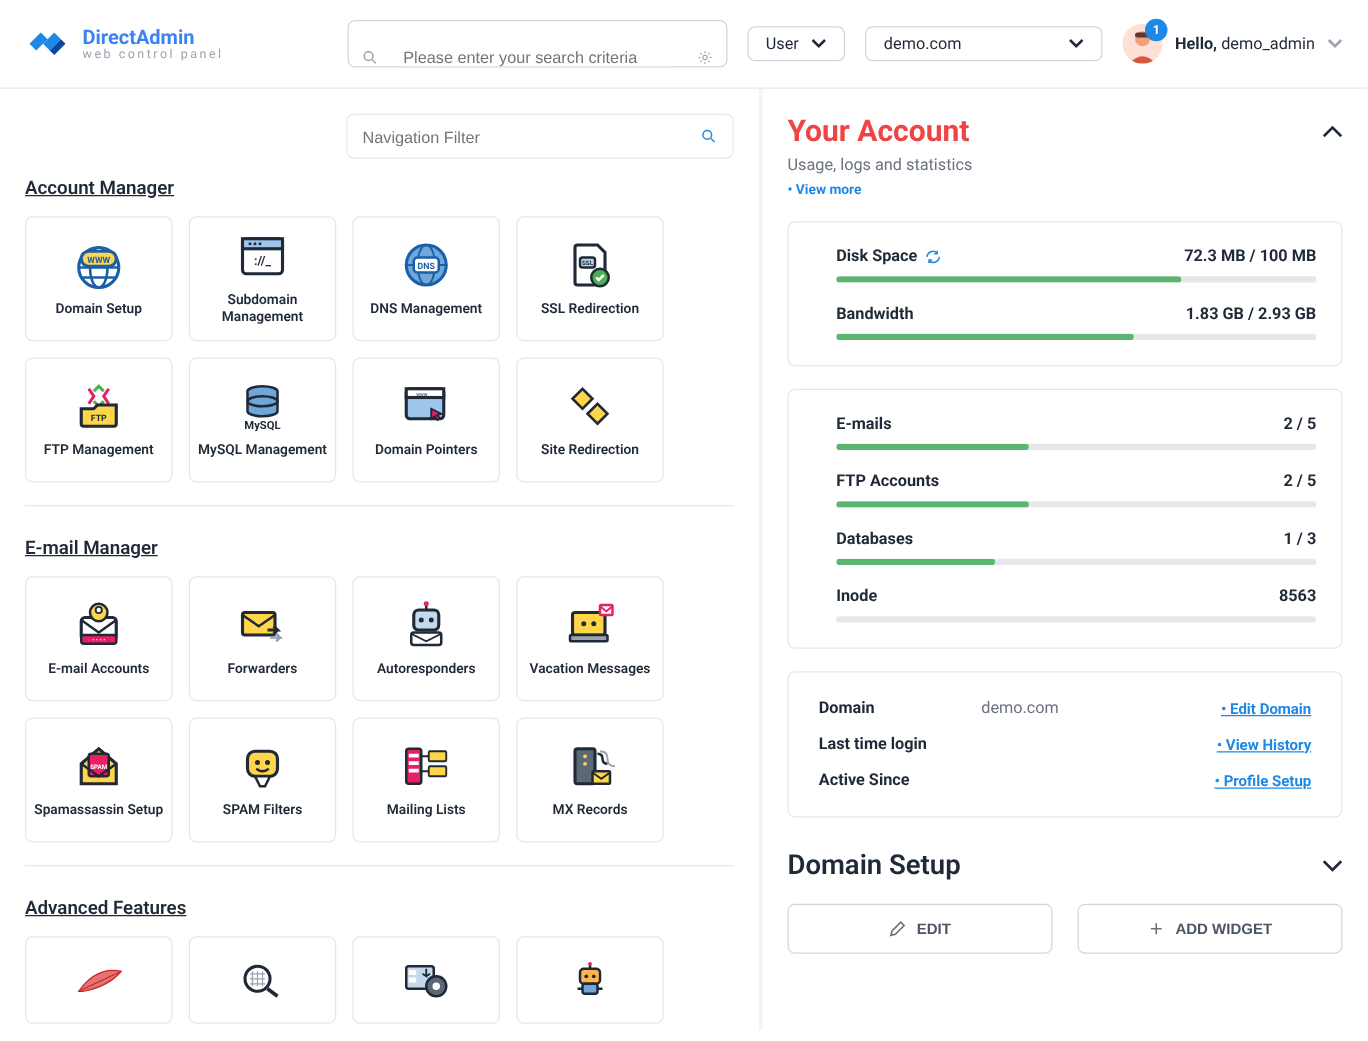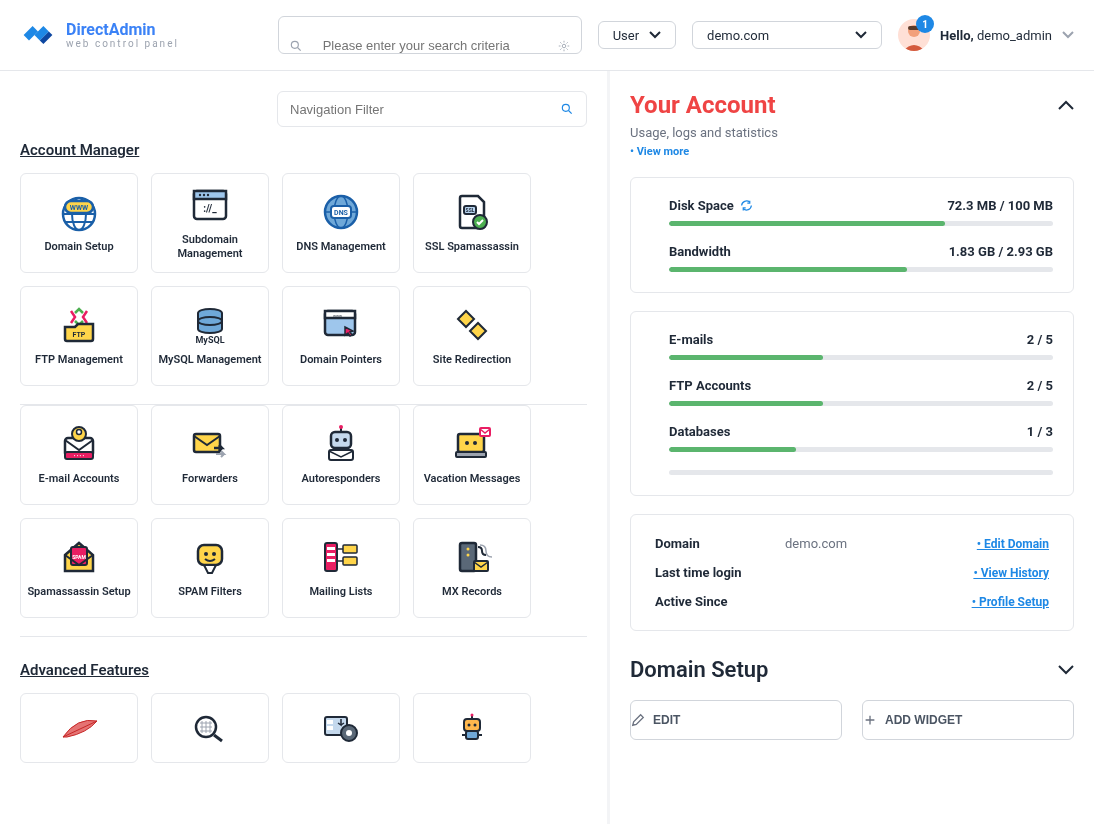--- a/index.html
+++ b/index.html
@@ -88,21 +88,21 @@
   .bar-fill { height:100%; background:#5bb56e; border-radius:3px;}
   .info-row { display:grid; grid-template-columns:130px 1fr auto; align-items:center; font-size:13px; padding:7px 0;}
   .info-row .lbl { font-weight:700; color:#1f2937;}
   .info-row .val { color:#6b7280;}
   .info-row .link { font-size:12px; font-weight:700; color:#1e88e5;}
   .ds-head { display:flex; align-items:center; justify-content:space-between; margin-top:26px;}
   .ds-title { font-size:22px; font-weight:600; color:#1f2937;}
   .btn-row { display:flex; gap:20px; margin-top:18px;}
   .btn {
     flex:1; border:1px solid #d1d5db; border-radius:6px; background:#fff;
-    height:40px; display:flex; align-items:center; justify-content:flex-start;
+    height:40px; display:flex; align-items:center; justify-content:center;
     gap:8px; font-size:12px; font-weight:700; color:#4b5563; cursor:pointer;
   }
   .ico-sm { width:14px; height:14px;}
   .refresh-icon { width:13px; height:13px;}
   .chev-up-lg, .chev-down-lg { width:16px; height:10px;}
 </style>
 </head>
 <body>
 
 <header>
@@ -213,21 +213,21 @@
       <div class="tile">
         <div class="tile-icon">
           <svg width="44" height="40" viewBox="0 0 44 40">
               <path d="M12 4h16l6 6v24a2 2 0 01-2 2H12a2 2 0 01-2-2V6a2 2 0 012-2z" fill="#fff" stroke="#1f2937" stroke-width="2.5"></path>
               <rect x="14" y="14" width="12" height="8" rx="2" fill="#b9d6f2" stroke="#1f2937" stroke-width="2"></rect>
               <text x="20" y="20" font-size="5" font-weight="bold" text-anchor="middle" fill="#1f2937">SSL</text>
               <circle cx="30" cy="30" r="7" fill="#4caf50" stroke="#1f2937" stroke-width="2"></circle>
               <path d="M27 30l2 2 4-4" stroke="#fff" stroke-width="2" fill="none"></path>
             </svg>
         </div>
-        <div class="tile-label">SSL Spamassassin</div>
+        <div class="tile-label">SSL Redirection</div>
       </div>
       <div class="tile">
         <div class="tile-icon">
           <svg width="44" height="40" viewBox="0 0 44 40">
               <path d="M14 6l4 6-4 6M30 6l-4 6 4 6" stroke="#e91e63" stroke-width="2.5" fill="none"></path>
               <path d="M18 8l4-4 4 4M18 16l4 4 4-4" stroke="#4caf50" stroke-width="2.5" fill="none"></path>
               <path d="M8 22h10l3-3h15v15a2 2 0 01-2 2H10a2 2 0 01-2-2z" fill="#ffd54a" stroke="#1f2937" stroke-width="2.5"></path>
               <text x="22" y="32" font-size="7" font-weight="bold" text-anchor="middle" fill="#1f2937">FTP</text>
             </svg>
         </div>
@@ -260,20 +260,21 @@
           <svg width="44" height="40" viewBox="0 0 44 40">
               <path d="M8 14l8-8 8 8-8 8z" fill="#ffd54a" stroke="#1f2937" stroke-width="2"></path>
               <path d="M20 26l8-8 8 8-8 8z" fill="#ffd54a" stroke="#1f2937" stroke-width="2"></path>
             </svg>
         </div>
         <div class="tile-label">Site Redirection</div>
       </div>
     </div>
 
     <hr class="div">
+    <div class="section-title">E-mail Manager</div>
     <div class="tiles">
       <div class="tile">
         <div class="tile-icon">
           <svg width="44" height="40" viewBox="0 0 44 40">
               <rect x="8" y="14" width="28" height="18" rx="3" fill="#fff" stroke="#1f2937" stroke-width="2.5"></rect>
               <path d="M8 16l14 10 14-10" stroke="#1f2937" stroke-width="2" fill="none"></path>
               <circle cx="22" cy="10" r="7" fill="#ffd54a" stroke="#1f2937" stroke-width="2"></circle>
               <circle cx="22" cy="8" r="2.5" fill="#fff" stroke="#1f2937" stroke-width="1.5"></circle>
               <rect x="8" y="28" width="28" height="7" rx="2" fill="#e91e63" stroke="#1f2937" stroke-width="2"></rect>
               <text x="22" y="33.5" font-size="5" fill="#fff" text-anchor="middle">• • • •</text>
@@ -481,20 +482,24 @@
       <div class="stat">
         <div class="stat-row">
           <span class="label">Databases</span>
           <span class="value">1 / 3</span>
         </div>
         <div class="bar">
             <div class="bar-fill" style="width:33%"></div>
           </div>
       </div>
       <div class="stat">
+        <div class="stat-row">
+          <span class="label">Inode</span>
+          <span class="value">8563</span>
+        </div>
         <div class="bar">
             <div class="bar-fill" style="width:0%"></div>
           </div>
       </div>
     </div>
 
     <div class="card" style="padding:14px 24px;">
       <div class="info-row">
         <span class="lbl">Domain</span>
         <span class="val">demo.com</span>

